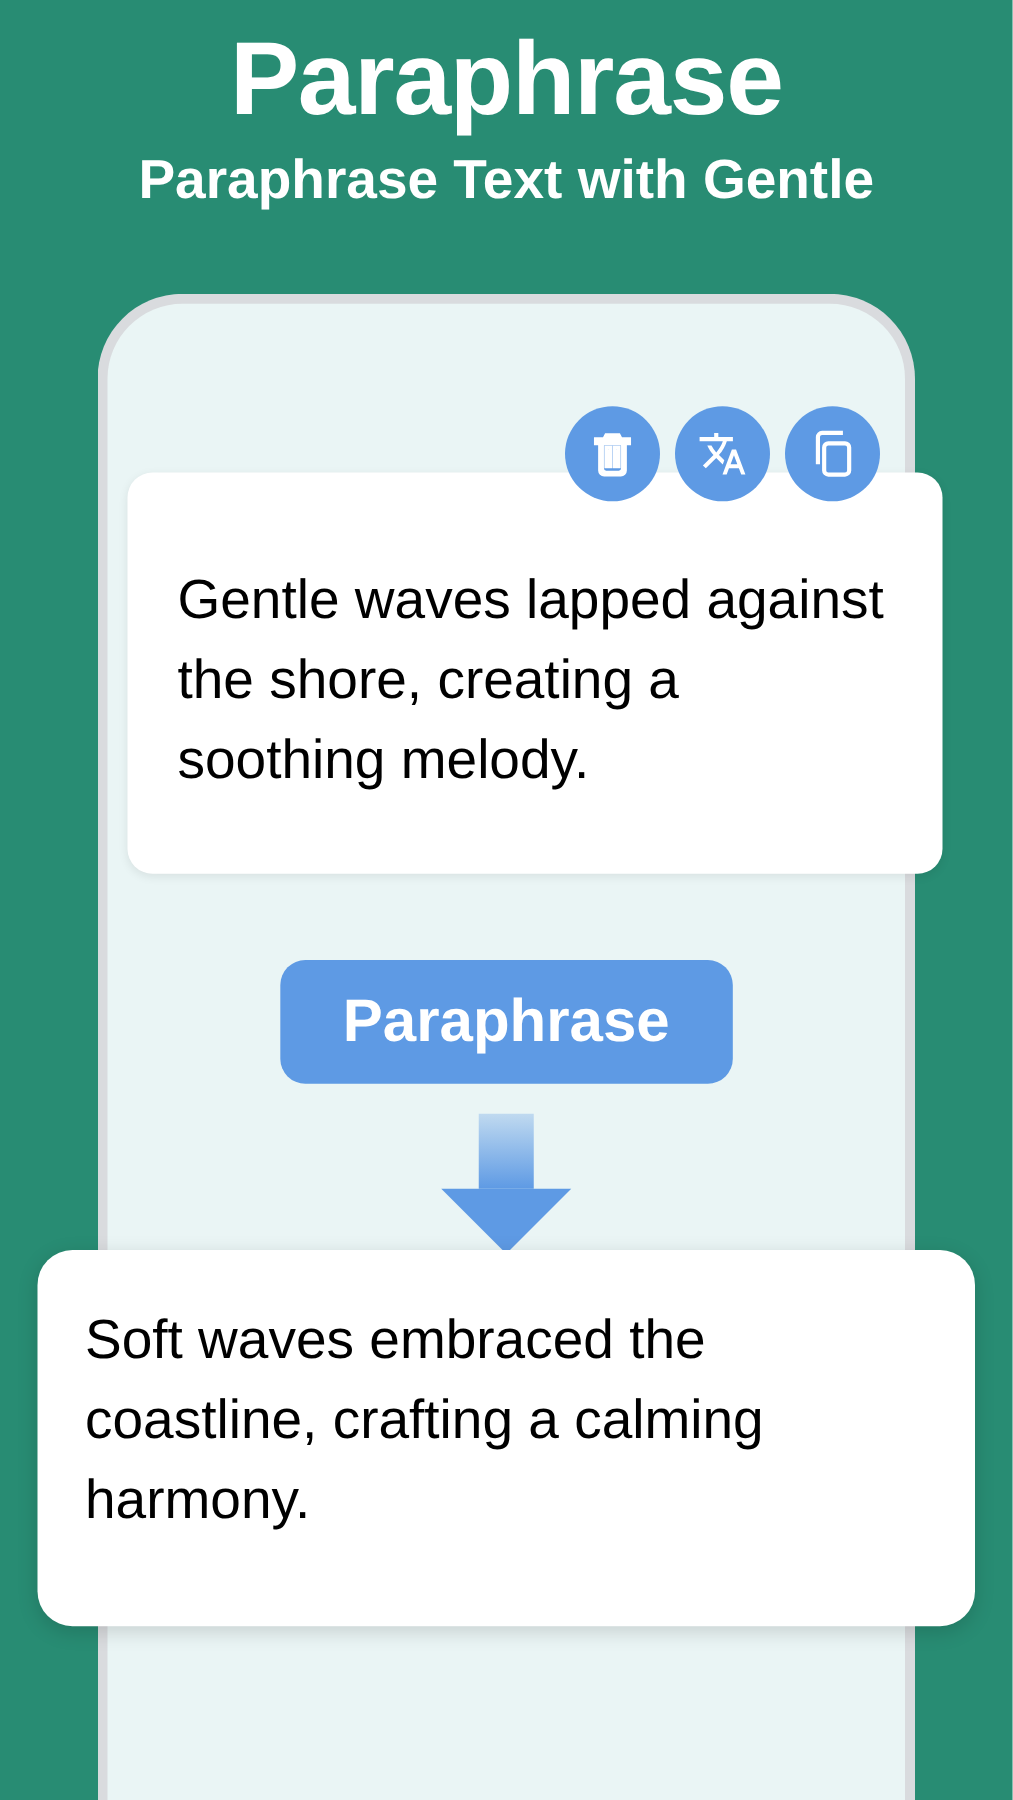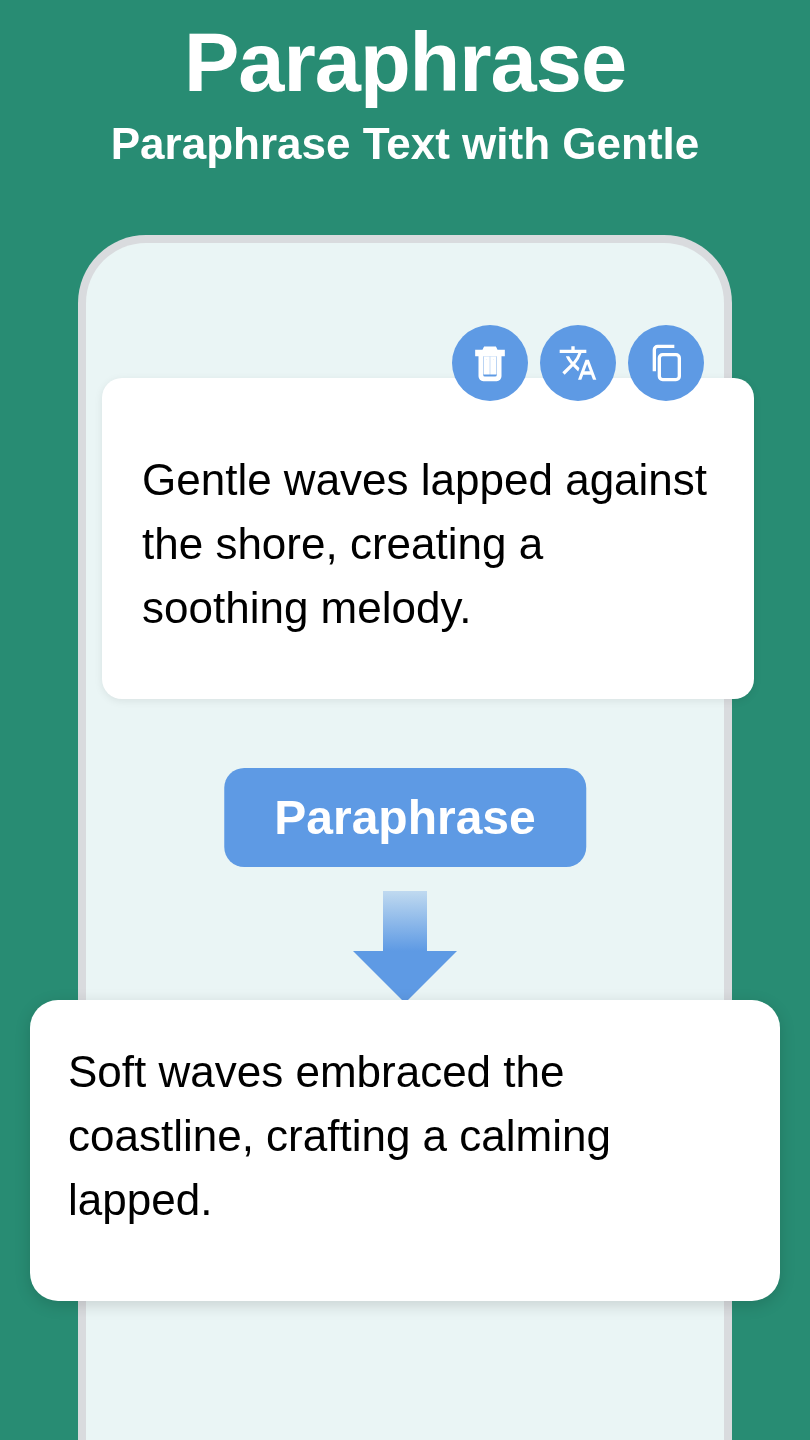--- a/index.html
+++ b/index.html
@@ -191,14 +191,14 @@
   </div>
 
   <div class="arrow-container">
     <div class="arrow-stem"></div>
     <div class="arrow-head"></div>
   </div>
 
 </div>
 
 <div class="output-card">
-  <div class="output-text">Soft waves embraced the coastline, crafting a calming lapped.</div>
+  <div class="output-text">Soft waves embraced the coastline, crafting a calming harmony.</div>
 </div>
 
 </body></html>

